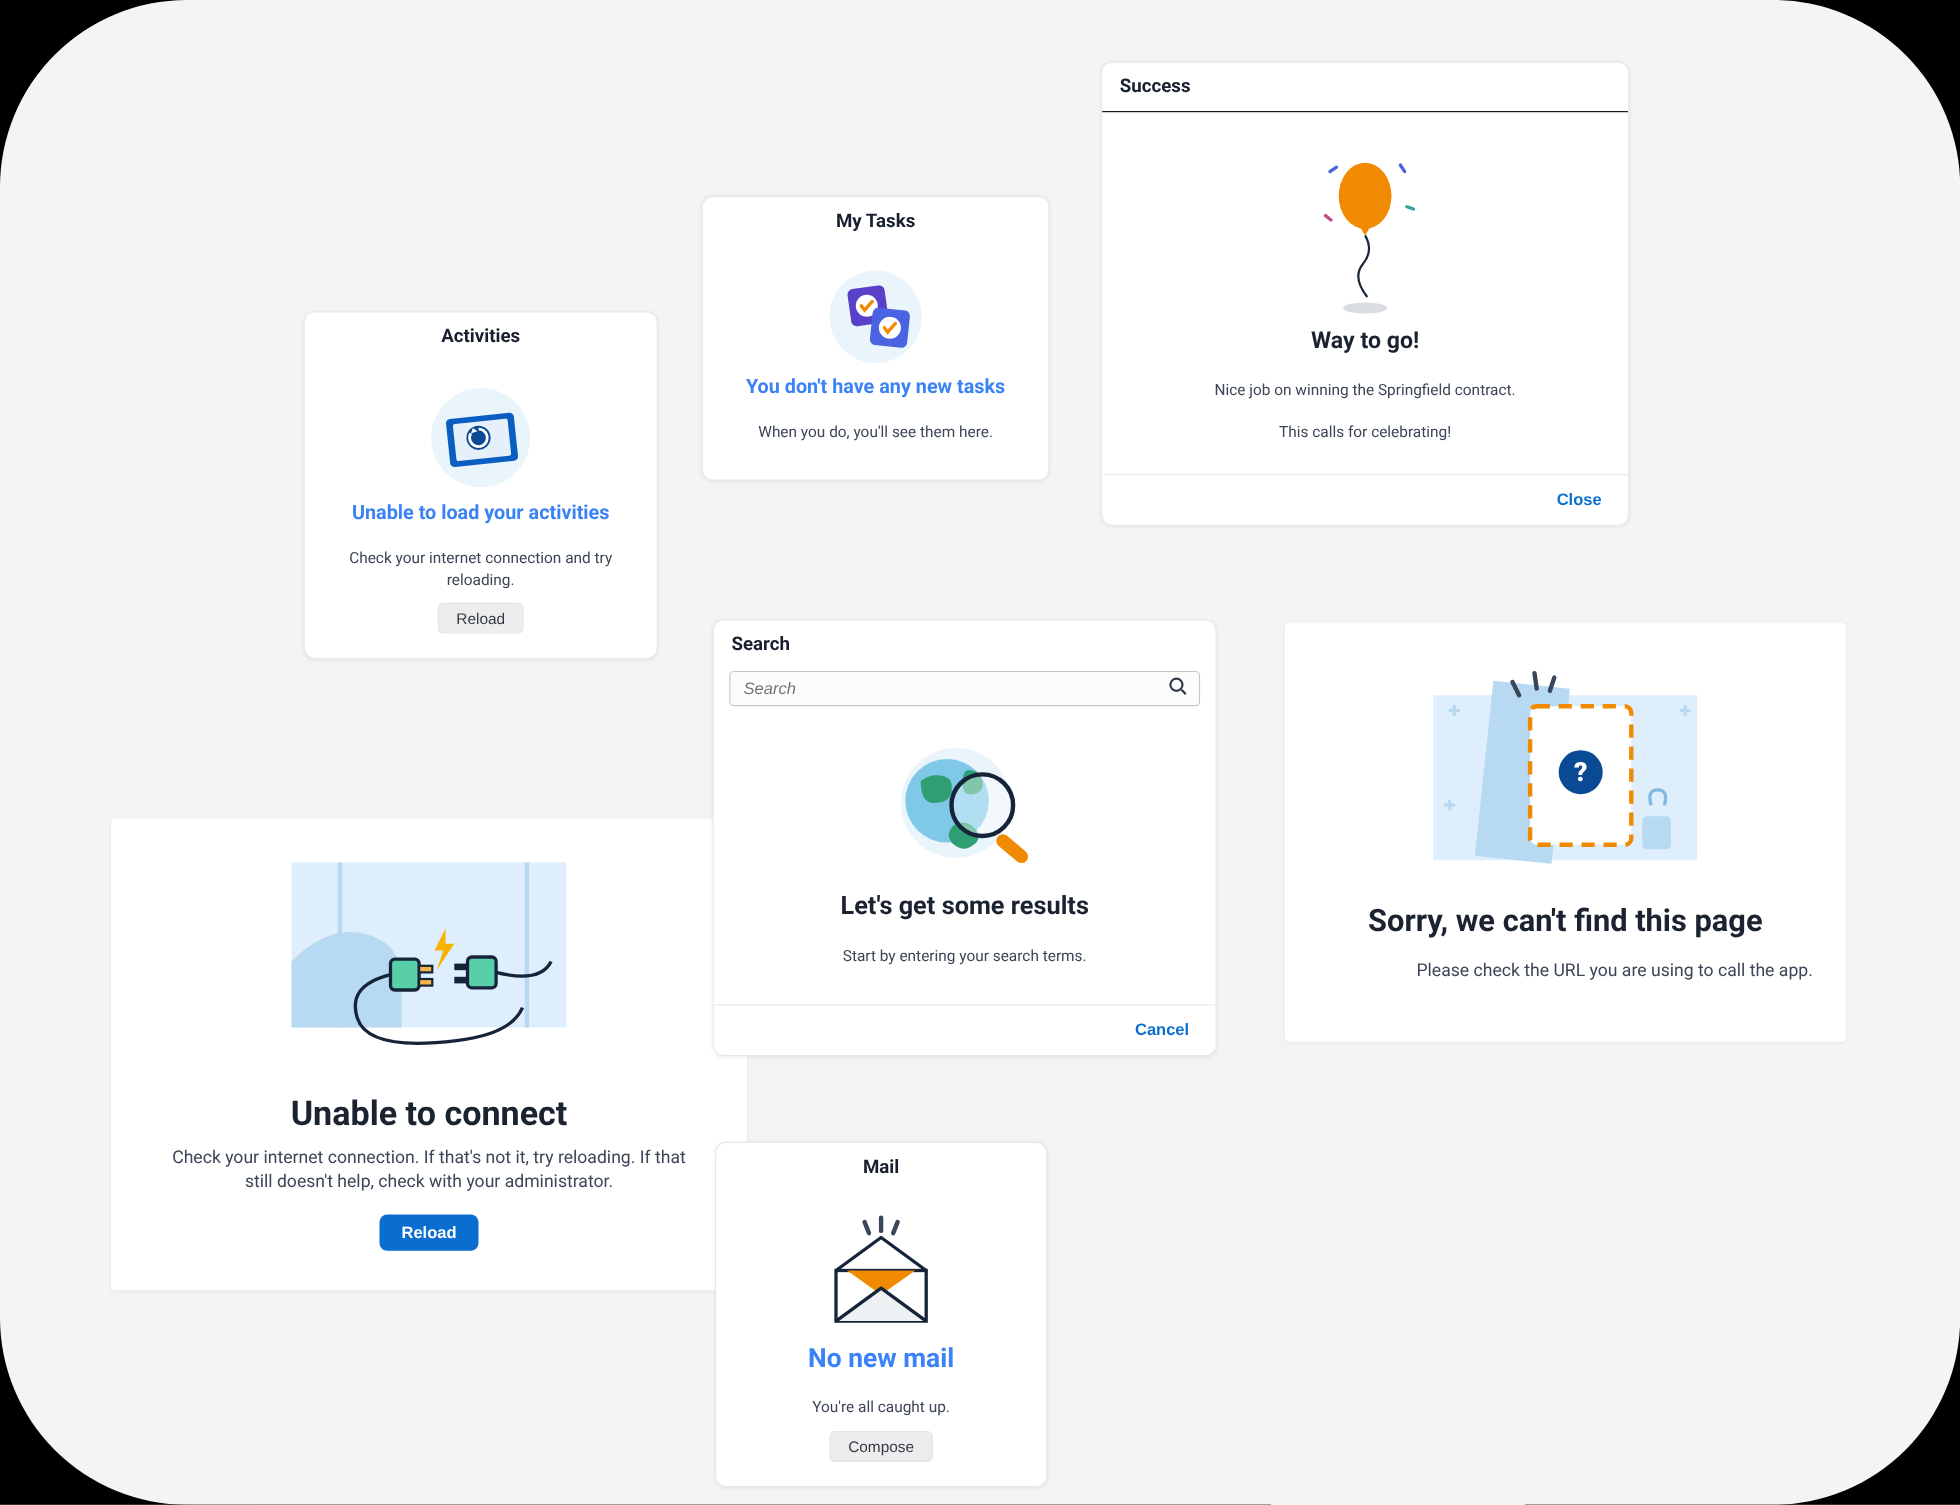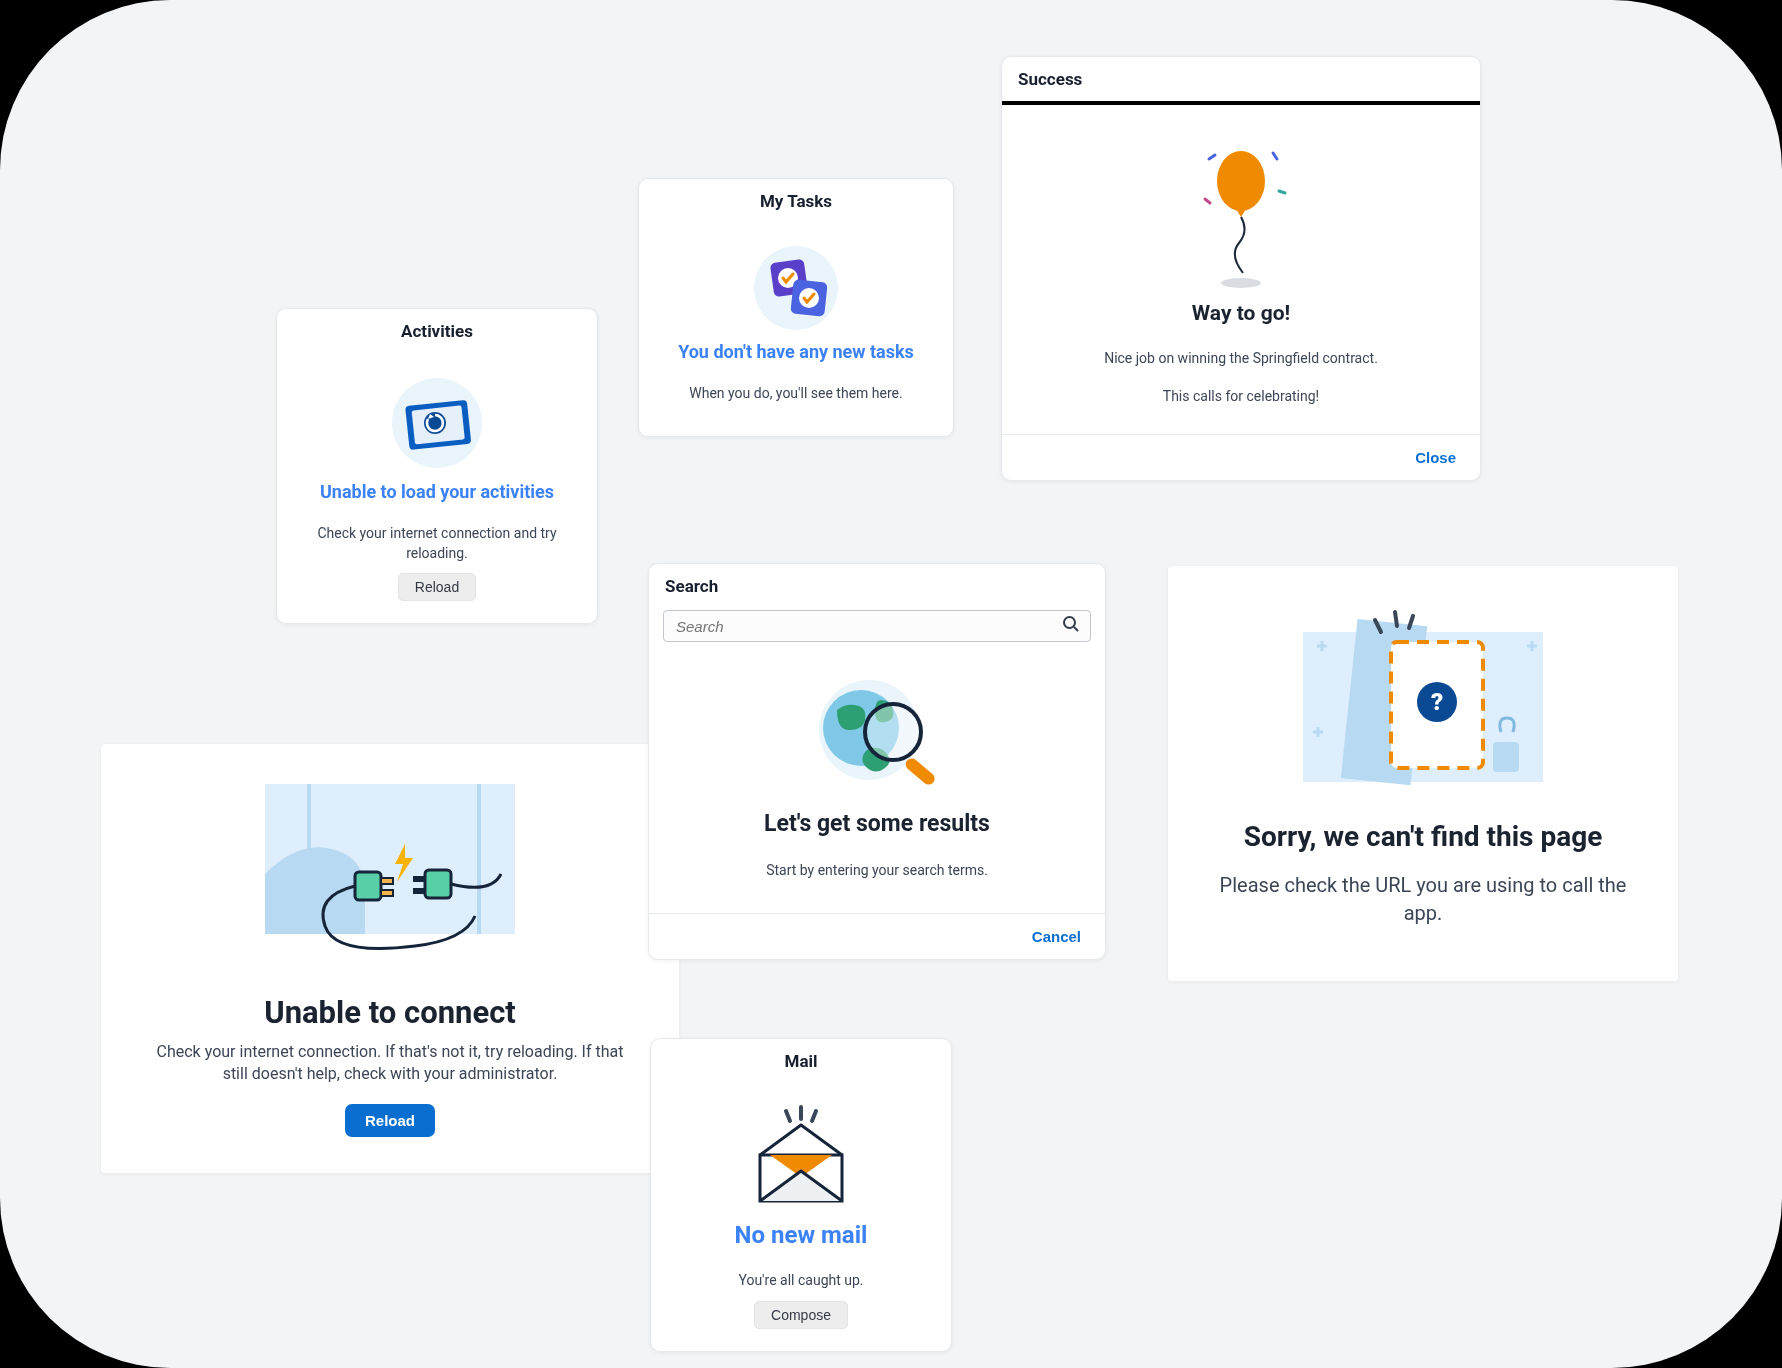--- a/index.html
+++ b/index.html
@@ -30,21 +30,21 @@
     position: absolute;
     background: #fff;
     border-radius: 4px;
     box-shadow: 0 1px 4px rgba(0,0,0,0.06);
   }
   .card-header {
     padding: 12px 16px;
     font-weight: 700;
     font-size: 17px;
     color: #18202f;
-    border-bottom: 4px solid #000000;
+    border-bottom: 1px solid #000000;
   }
   .card-header.noborder { border-bottom: none; text-align: center; }
   .card-body {
     padding: 20px 16px 22px;
     text-align: center;
     display: flex;
     flex-direction: column;
     align-items: center;
   }
   .title-lg {
@@ -132,21 +132,21 @@
   }
   .search-bar .sicon {
     color: #303a48;
   }
 </style>
 </head>
 <body>
 
 <div class="stage">
 
-  <div class="card" style="left:276px; top:308px; width:322px;">
+  <div class="card" style="left:276px; top:283px; width:322px;">
     <div class="card-header noborder">Activities</div>
     <div class="card-body">
       <svg width="120" height="100" viewBox="0 0 120 100">
         <circle cx="60" cy="50" r="45" fill="#e9f4fb"></circle>
         <rect x="30" y="30" width="62" height="44" rx="4" fill="#0a5ec2" transform="rotate(-6 60 50)"></rect>
         <rect x="36" y="35" width="50" height="34" rx="2" fill="#e6f0fa" transform="rotate(-6 60 50)"></rect>
         <circle cx="58" cy="50" r="11" fill="#0a4a94"></circle>
         <path d="M58 42 a8 8 0 1 1 -7 4" stroke="#ffffff" stroke-width="2.5" fill="none"></path>
         <path d="M51 46 l2 -5 l4 3 z" fill="#ffffff"></path>
       </svg>
@@ -268,21 +268,21 @@
       <path d="M132 10 l2 14" stroke="#3a4758" stroke-width="4" stroke-linecap="round"></path>
       <path d="M150 14 l-4 12" stroke="#3a4758" stroke-width="4" stroke-linecap="round"></path>
 
       <g stroke="#b7d9f2" stroke-width="3">
         <path d="M54 44 l10 0 M59 39 l0 10"></path>
         <path d="M264 44 l10 0 M269 39 l0 10"></path>
         <path d="M50 130 l10 0 M55 125 l0 10"></path>
       </g>
     </svg>
     <div class="title-xl">Sorry, we can't find this page</div>
-    <p class="desc" style="font-size:20px;">Please check the URL you are using to call the app.</p>
+    <p class="desc" style="font-size:16px;text-align:right;">Please check the URL you are using to call the app.</p>
   </div>
 
   <div class="card" style="left:650px; top:1038px; width:302px;">
     <div class="card-header noborder">Mail</div>
     <div class="card-body">
       <svg width="130" height="110" viewBox="0 0 130 110">
         <path d="M50 8 l4 10" stroke="#3a4758" stroke-width="4" stroke-linecap="round"></path>
         <path d="M65 4 l0 12" stroke="#3a4758" stroke-width="4" stroke-linecap="round"></path>
         <path d="M80 8 l-4 10" stroke="#3a4758" stroke-width="4" stroke-linecap="round"></path>
         <path d="M24 52 l41 -30 l41 30" fill="#ffffff" stroke="#16243a" stroke-width="3" stroke-linejoin="round"></path>

